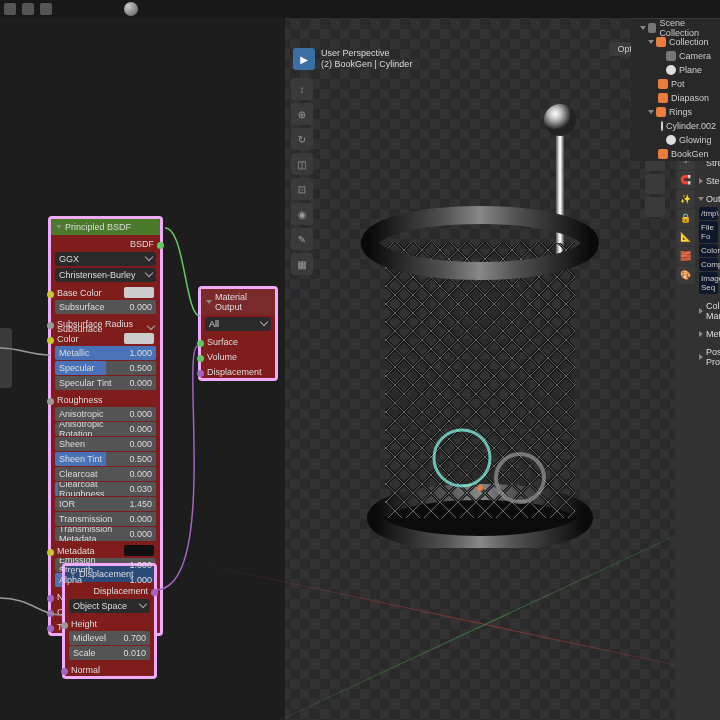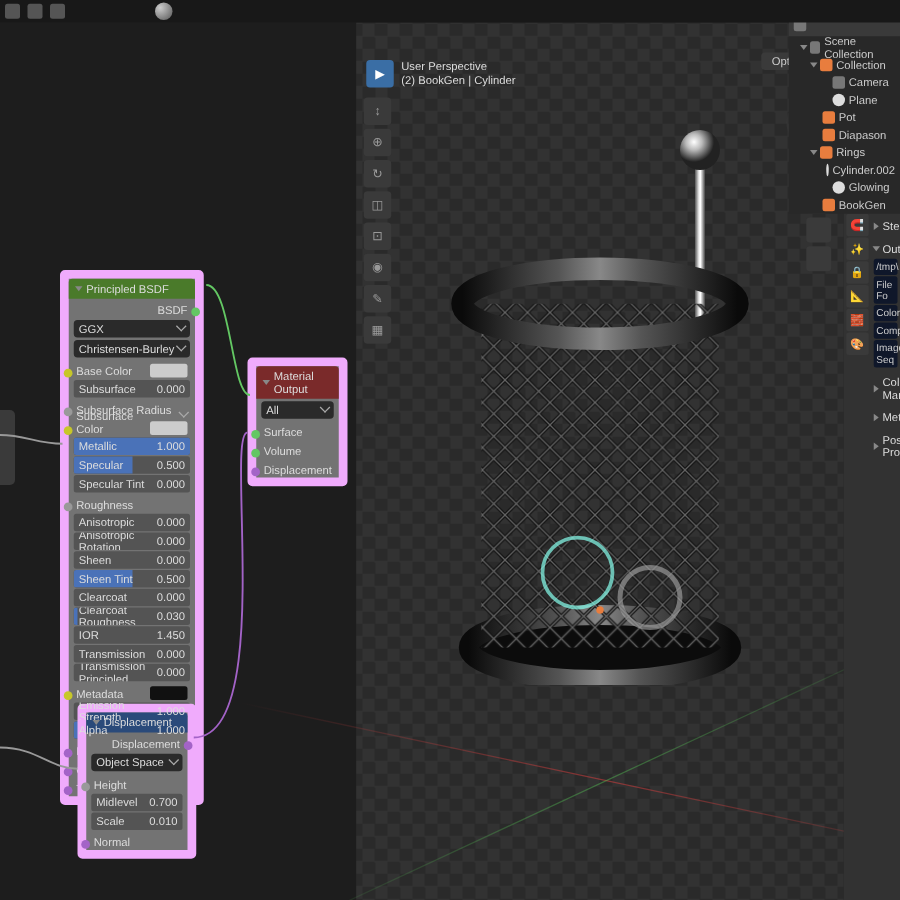--- a/index.html
+++ b/index.html
@@ -4,42 +4,42 @@
 <style>
 *{margin:0;padding:0;box-sizing:border-box;font-family:sans-serif}
 body{width:720px;height:720px;background:#232323;color:#ccc;font-size:10px;overflow:hidden;position:relative}
 .topbar{position:absolute;top:0;left:0;right:0;height:18px;background:#181818;display:flex;align-items:center;padding:0 4px;gap:6px;z-index:10}
 .topbar .icon{width:12px;height:12px;background:#555;border-radius:2px}
 .topbar .sphere{width:14px;height:14px;background:radial-gradient(circle at 30% 30%,#ccc,#555);border-radius:50%}
 
 .node-area{position:absolute;left:0;top:18px;width:285px;height:702px;background:#1d1d1d}
 .viewport{position:absolute;left:285px;top:18px;width:390px;height:702px;background:repeating-conic-gradient(#2a2a2a 0 25%,#323232 0 50%) 50%/20px 20px}
 .props{position:absolute;left:675px;top:18px;width:45px;height:702px;background:#323232}
-.outliner{position:absolute;left:631px;top:11px;width:89px;height:160px;background:#282828;z-index:9}
+.outliner{position:absolute;left:631px;top:1px;width:89px;height:160px;background:#282828;z-index:9}
 
 .vp-header{position:absolute;top:0;left:0;right:0;height:22px;background:rgba(30,30,30,.85);display:flex;align-items:center;gap:10px;padding:0 6px;font-size:9px;color:#aaa}
 .vp-header .cube{width:14px;height:14px;background:#555;border-radius:2px}
 .vp-pill{background:#3a3a3a;padding:2px 6px;border-radius:3px}
 .vp-info{position:absolute;top:30px;left:8px;display:flex;gap:6px;align-items:center}
 .vp-info .btn{width:22px;height:22px;background:#3a6ea5;border-radius:3px;display:flex;align-items:center;justify-content:center;color:#fff}
 .vp-info .txt{color:#ddd;font-size:9px;line-height:11px}
 .vp-options{position:absolute;top:24px;right:8px;background:#3a3a3a;padding:2px 8px;border-radius:3px;font-size:9px;color:#ccc}
 
 .vp-tools{position:absolute;top:60px;left:6px;display:flex;flex-direction:column;gap:3px}
 .vp-tools .t{width:22px;height:22px;background:#3a3a3a;border-radius:3px;display:flex;align-items:center;justify-content:center;color:#999}
 .vp-gizmo{position:absolute;top:60px;right:8px;width:40px;height:40px}
 .vp-gizmo svg{width:40px;height:40px}
 .vp-right-col{position:absolute;top:110px;right:10px;display:flex;flex-direction:column;gap:3px}
 .vp-right-col .t{width:20px;height:20px;background:#3a3a3a;border-radius:3px}
 
 .render{position:absolute;top:70px;left:50%;transform:translateX(-50%);width:260px;height:460px}
 .axis-r{position:absolute;bottom:95px;left:-100px;width:600px;height:1px;background:linear-gradient(90deg,rgba(200,60,60,0),rgba(200,60,60,.6),rgba(200,60,60,0));transform:rotate(12deg)}
 .axis-g{position:absolute;bottom:95px;left:-100px;width:600px;height:1px;background:linear-gradient(90deg,rgba(80,180,80,0),rgba(80,180,80,.5),rgba(80,180,80,0));transform:rotate(-25deg)}
 
-.node{position:absolute;background:#737373;border:7px solid #f0abfc;border-radius:4px;font-size:9px;color:#ddd}
+.node{position:absolute;background:#7f1d1d;border:3px solid #f0abfc;border-radius:4px;font-size:9px;color:#ddd}
 .node-header{padding:3px 6px;border-radius:3px 3px 0 0;display:flex;align-items:center;gap:4px}
 .node-header.green{background:#4a7a2a}
 .node-header.red{background:#7a2a2a}
 .node-header.blue{background:#2a4a7a}
 .node-row{display:flex;align-items:flex-end;padding:1px 6px;height:15px;position:relative}
 .node-row.right{justify-content:flex-end}
 .node-select{background:#2a2a2a;margin:2px 4px;padding:2px 4px;border-radius:3px;display:flex;justify-content:space-between}
 .slider{position:relative;background:#545454;height:14px;margin:1px 4px;border-radius:2px;display:flex;justify-content:space-between;align-items:center;padding:0 4px;overflow:hidden}
 .slider .fill{position:absolute;left:0;top:0;bottom:0;background:#4a72b8}
 .slider .lbl{position:relative;z-index:1}
@@ -246,21 +246,21 @@
           <span class="lbl">IOR</span>
           <span class="val">1.450</span>
         </div>
         <div class="slider" style="position: relative;">
           <span class="fill" style="width:0%"></span>
           <span class="lbl">Transmission</span>
           <span class="val">0.000</span>
         </div>
         <div class="slider" style="position: relative;">
           <span class="fill" style="width:0%"></span>
-          <span class="lbl">Transmission Principled</span>
+          <span class="lbl">Transmission Metadata</span>
           <span class="val">0.000</span>
         </div>
         <div class="node-row">
           <span class="socket l sk-y"></span>
           <span style="flex:1">Metadata</span>
           <span style="width:30px;height:11px;background:#111;border-radius:2px"></span>
         </div>
         <div class="slider" style="position: relative;">
           <span class="fill" style="width:0%"></span>
           <span class="lbl">Emission Strength</span>

